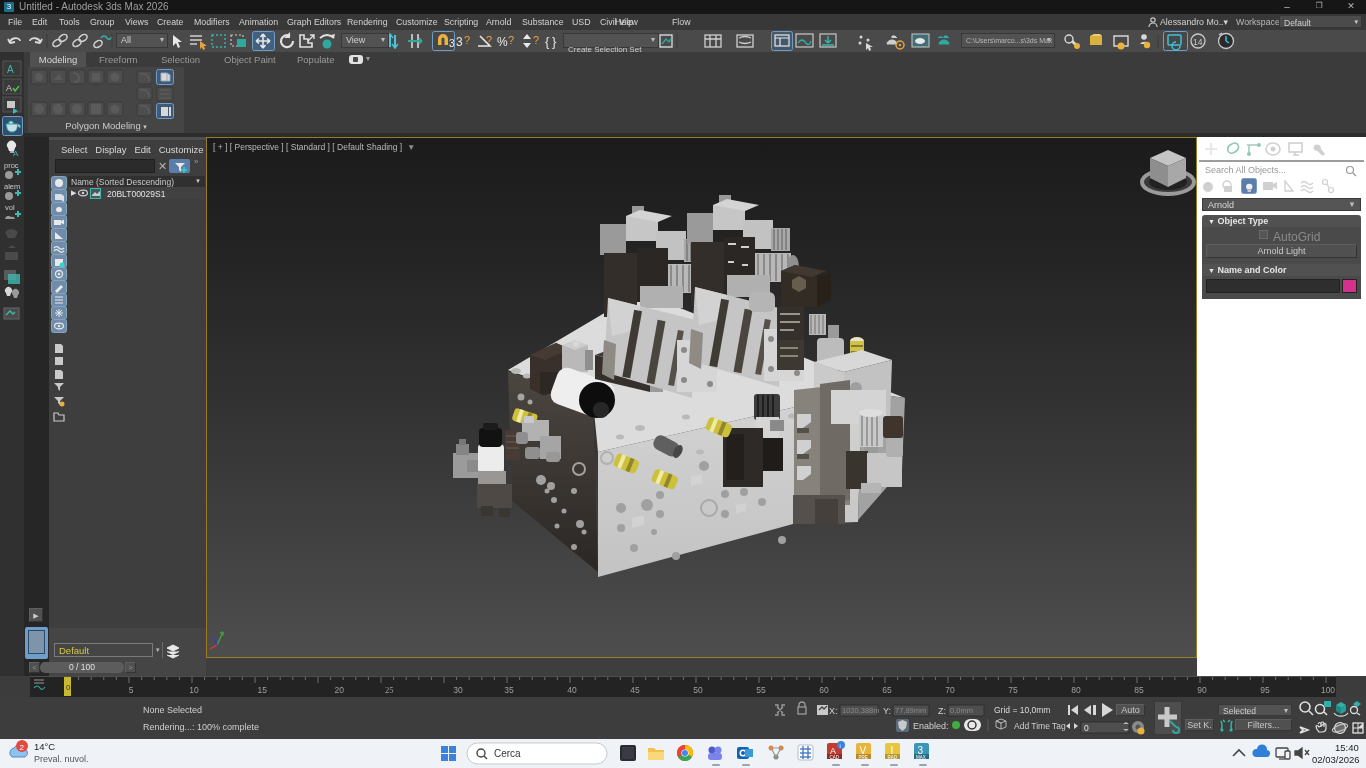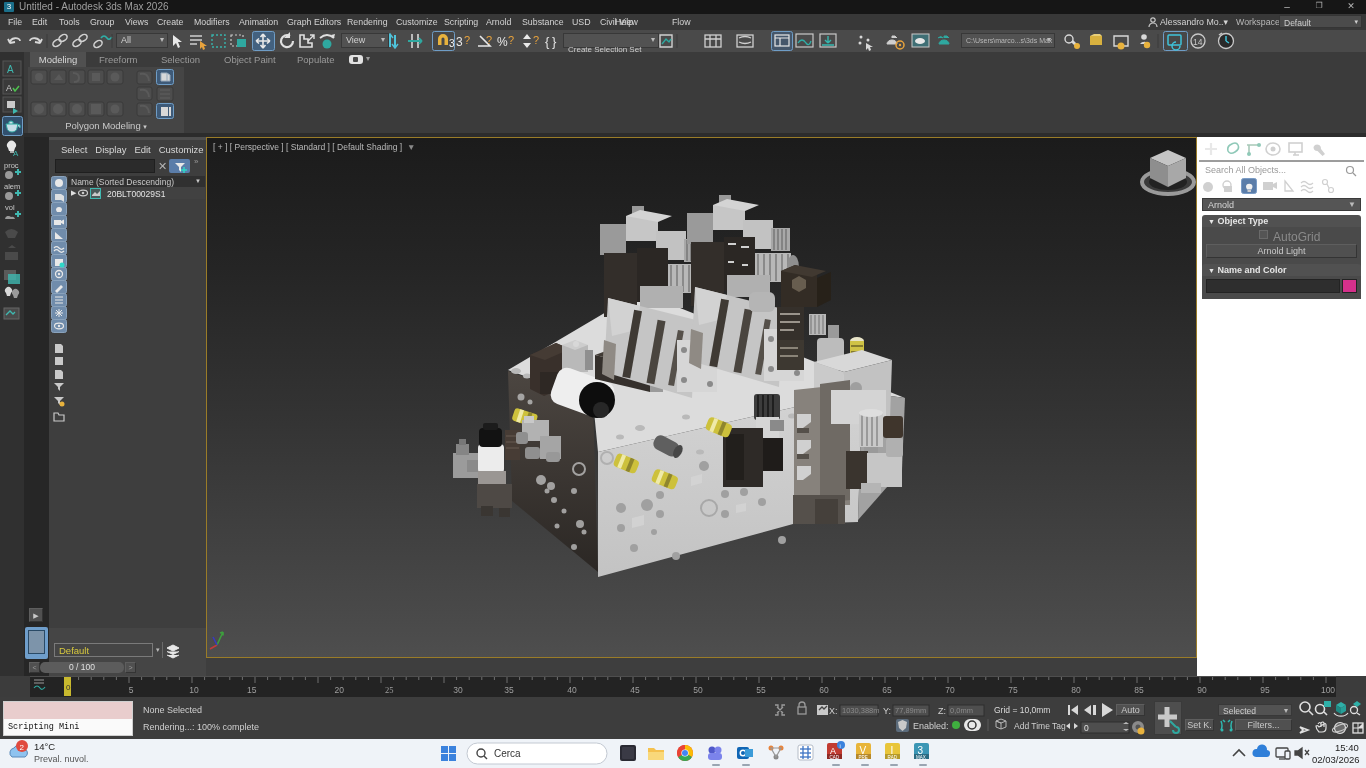--- a/index.html
+++ b/index.html
@@ -869,45 +869,41 @@
           <line x1="1300.8" y1="1" x2="1300.8" y2="4"></line>
           <line x1="1313.3999999999999" y1="1" x2="1313.3999999999999" y2="4"></line>
           <line x1="1326" y1="1" x2="1326" y2="7"></line>
         </g>
       <rect x="64" y="1" width="7" height="19" fill="#c8b92e"></rect>
       <text x="66" y="14" font-size="8" fill="#333" font-family="Liberation Sans">0</text>
     </svg>
     <div class="abs" id="tlabels" style="left:0;top:9px;width:1366px;height:12px;color:#9f9f9f;font-size:8.5px;">
         <span style="position:absolute;left:121px;width:20px;text-align:center;">5</span>
         <span style="position:absolute;left:184px;width:20px;text-align:center;">10</span>
-        <span style="position:absolute;left:247px;width:20px;text-align:left;">15</span>
+        <span style="position:absolute;left:247px;width:20px;text-align:right;">15</span>
         <span style="position:absolute;left:324px;width:20px;text-align:right;">20</span>
         <span style="position:absolute;left:385px;width:20px;text-align:left;font-family:Liberation Serif, serif;">25</span>
         <span style="position:absolute;left:448px;width:20px;text-align:center;">30</span>
         <span style="position:absolute;left:499px;width:20px;text-align:center;">35</span>
         <span style="position:absolute;left:562px;width:20px;text-align:center;">40</span>
         <span style="position:absolute;left:625px;width:20px;text-align:center;">45</span>
         <span style="position:absolute;left:688px;width:20px;text-align:center;">50</span>
         <span style="position:absolute;left:751px;width:20px;text-align:center;">55</span>
         <span style="position:absolute;left:814px;width:20px;text-align:center;">60</span>
         <span style="position:absolute;left:877px;width:20px;text-align:center;">65</span>
         <span style="position:absolute;left:940px;width:20px;text-align:center;">70</span>
         <span style="position:absolute;left:1003px;width:20px;text-align:center;">75</span>
         <span style="position:absolute;left:1066px;width:20px;text-align:center;">80</span>
         <span style="position:absolute;left:1129px;width:20px;text-align:center;">85</span>
         <span style="position:absolute;left:1192px;width:20px;text-align:center;">90</span>
         <span style="position:absolute;left:1255px;width:20px;text-align:center;">95</span>
         <span style="position:absolute;left:1318px;width:20px;text-align:center;">100</span>
       </div>
   </div>
   <div class="abs" id="statusbar">
-    <div class="abs" style="left:3px;top:4px;width:130px;height:35px;background:#fafafa;border:1px solid #d0d0d0;">
-      <div class="abs" style="left:0;top:0;width:128px;height:17px;background:#e9cdcd;"></div>
-      <div class="abs" style="left:4px;top:20px;font-family:'Liberation Mono',monospace;font-size:8.5px;color:#111;">Scripting Mini</div>
-    </div>
     <div class="abs" style="left:143px;top:8px;">None Selected</div>
     <div class="abs" style="left:143px;top:25px;">Rendering...: 100% complete</div>
     <svg width="300" height="42" style="position:absolute;left:770px;top:0;">
       <g stroke="#9a9a9a" stroke-width="1.3" fill="none">
         <path d="M7 10 l6 6 M13 10 l-6 6 M5 8 l3 0 -0 3 M15 8 l-3 0 0 3 M5 18 l3 0 0 -3 M15 18 l-3 0 0 -3"></path>
         <rect x="28" y="10" width="8" height="7"></rect>
           <path d="M29 10 v-2 a3 3 0 0 1 6 0 v2"></path>
         <rect x="47" y="8" width="11" height="10" fill="#c9c9c9" stroke="none"></rect>
           <path d="M49 13 l3 -3 2 2 3 -3" stroke="#444"></path>
       </g>

